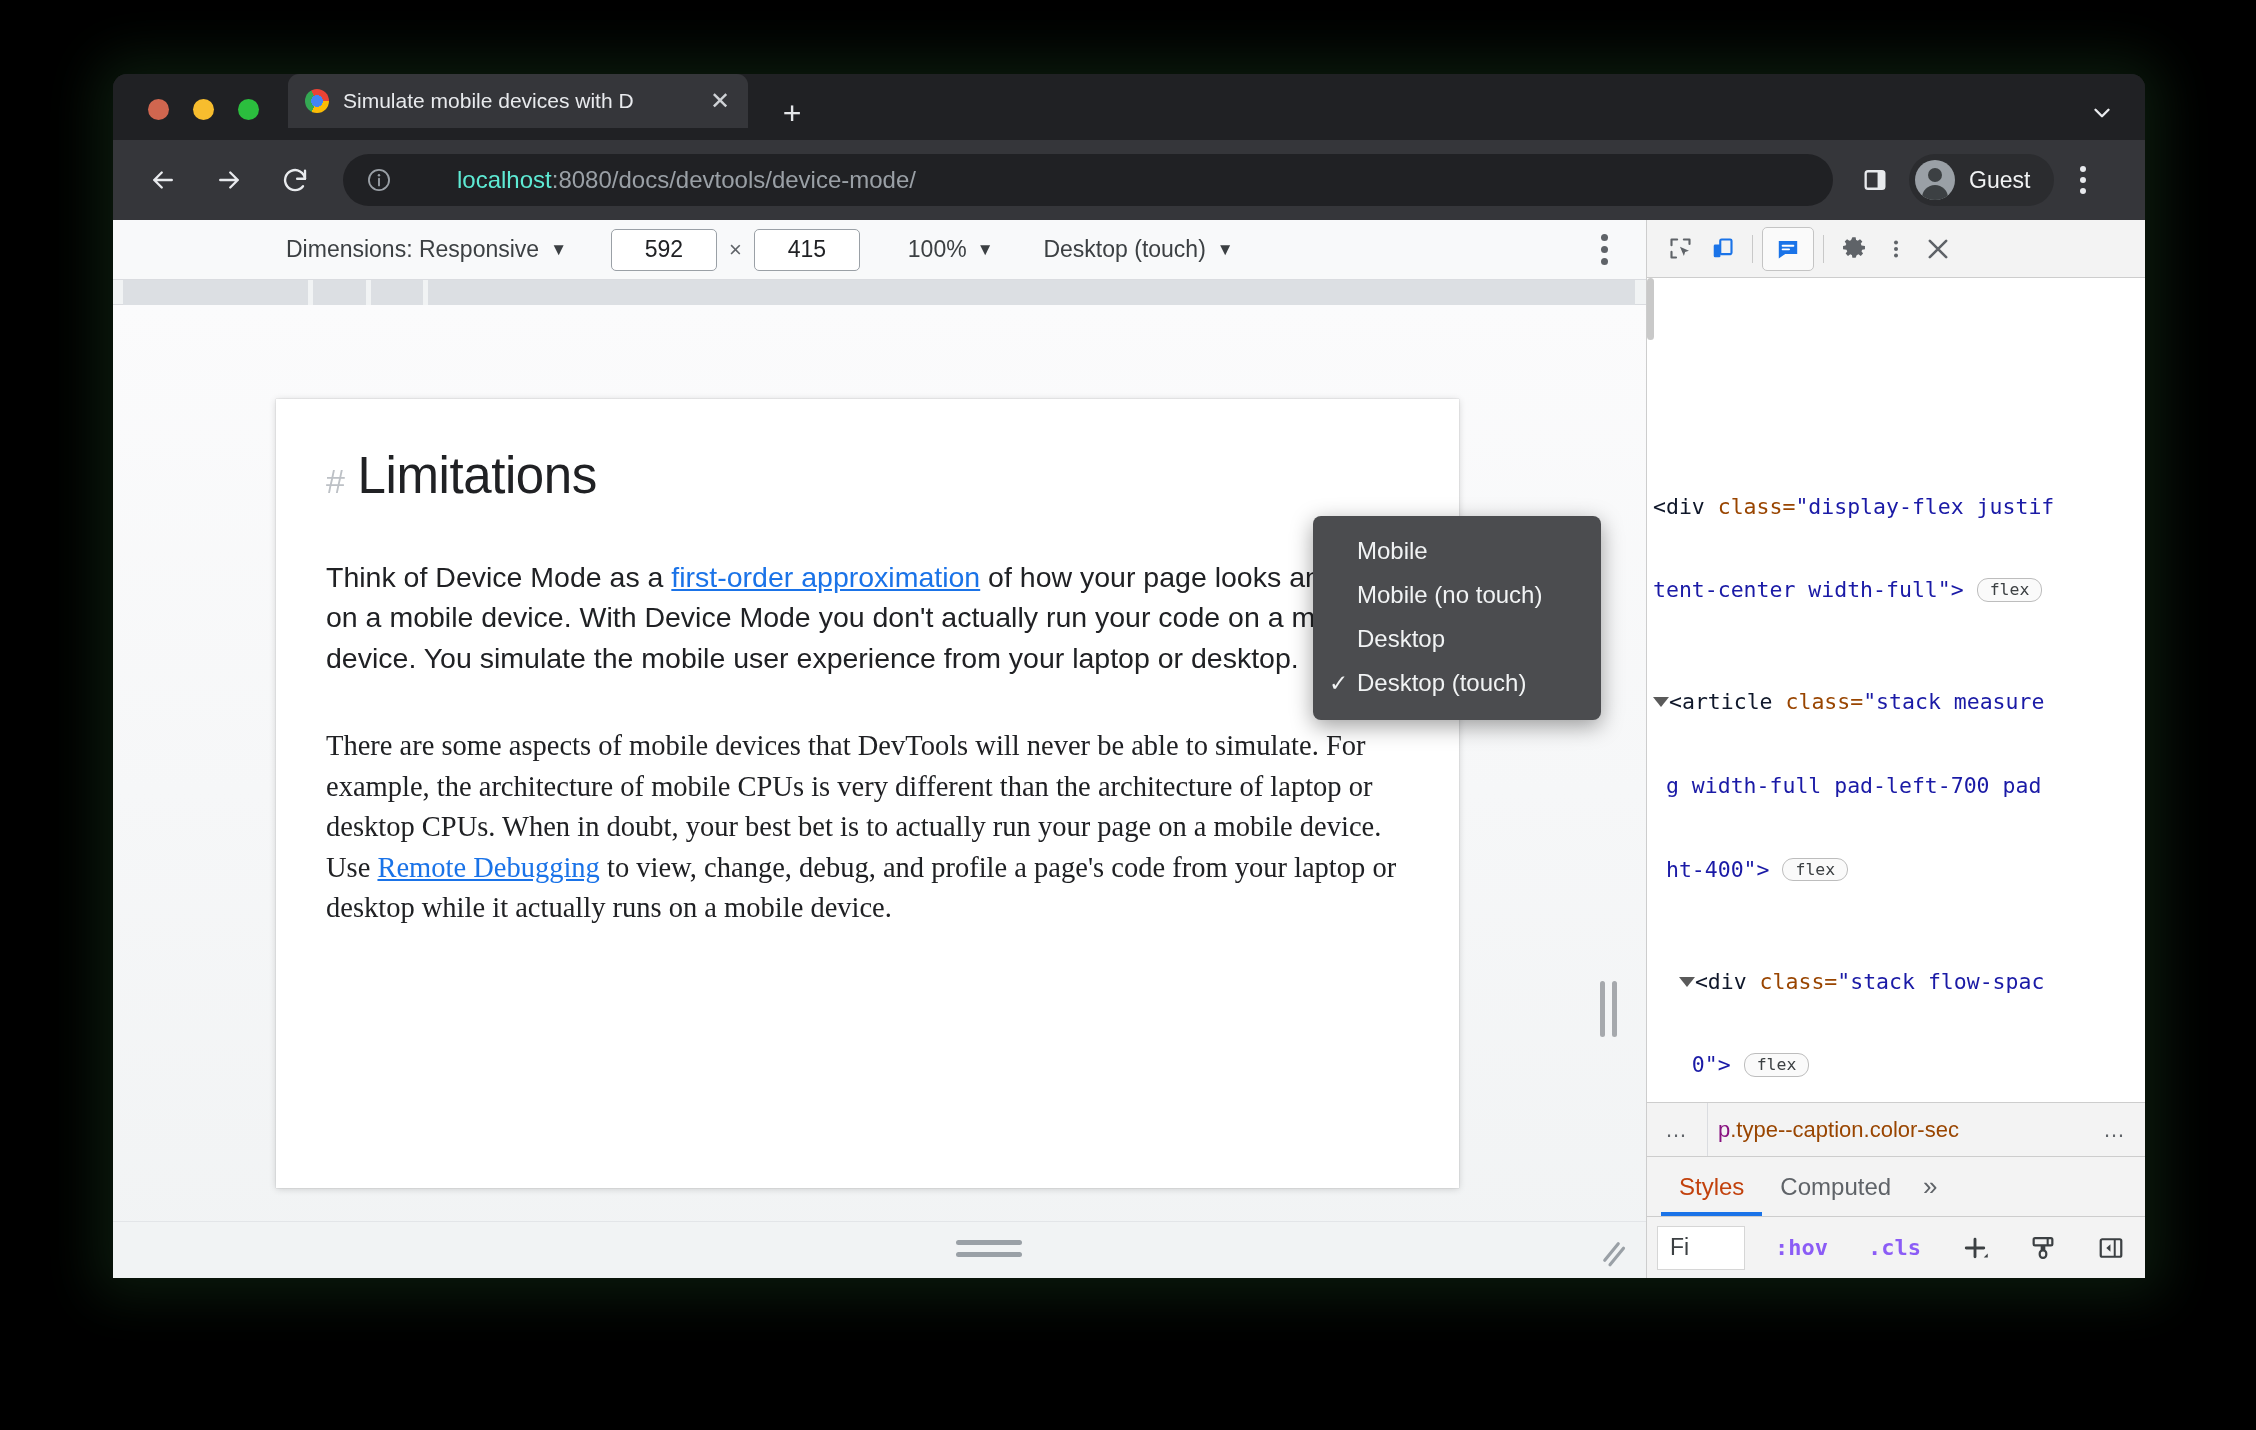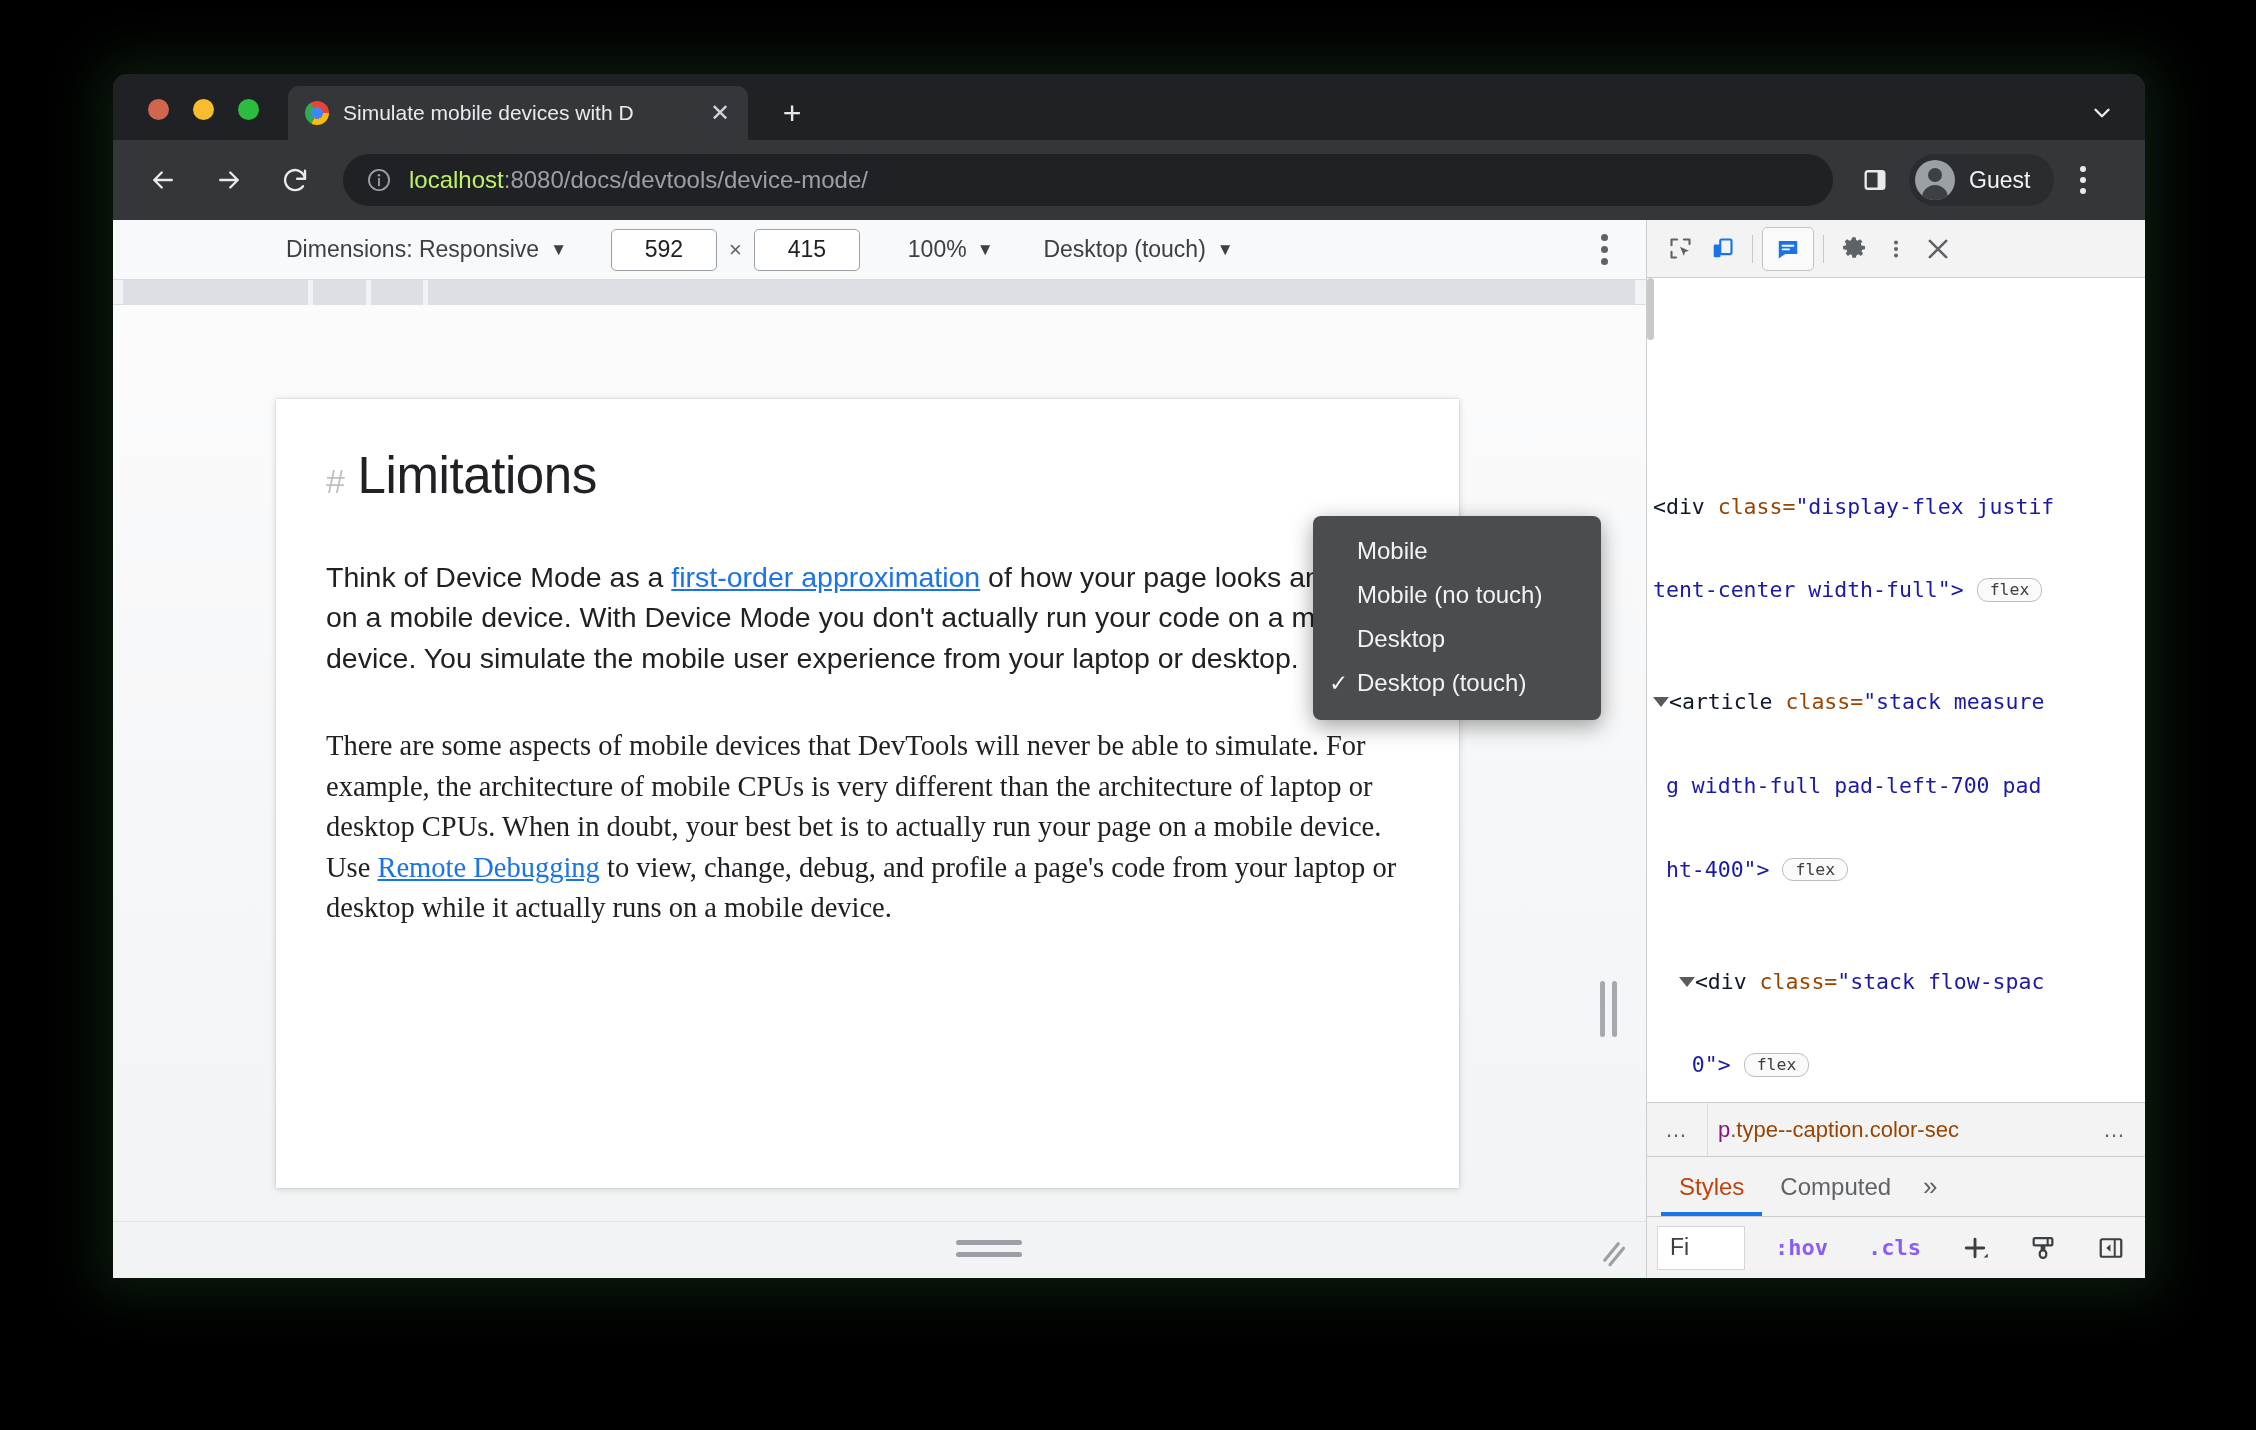--- a/index.html
+++ b/index.html
@@ -30,21 +30,21 @@
   .traffic {
     position: absolute; top: 25px;
     width: 21px; height: 21px; border-radius: 50%;
   }
   .traffic.red    { left: 35px;  background: #d0664f; }
   .traffic.yellow { left: 80px;  background: #f7bd2e; }
   .traffic.green  { left: 125px; background: #2bbe3e; }
 
   #tab {
     position: absolute;
-    left: 175px; top: 12px;
+    left: 175px; top: 0;
     width: 460px; height: 54px;
     background: #35363a;
     border-radius: 11px 11px 0 0;
     display: flex; align-items: center;
     padding: 0 14px 0 17px;
     justify-content: flex-end;
   }
   #tab-favicon {
     width: 24px; height: 24px; border-radius: 50%;
     flex: 0 0 24px;
@@ -105,21 +105,21 @@
     padding: 0 22px;
     max-width: 1490px;
   }
   #omnibox-info {
     flex: 0 0 28px; width: 28px; height: 28px;
     margin-right: 16px;
     display: flex; align-items: center; justify-content: center;
     color: #9aa0a6;
   }
   #url { font-size: 24px; color: #9aa0a6; white-space: nowrap; }
-  #url .host { color: #bef264; }
+  #url .host { color: #5eead4; margin-left: 48px; }
   #sidepanel-icon {
     flex: 0 0 auto; width: 40px; height: 40px; margin-right: 14px;
     display: flex; align-items: center; justify-content: center;
   }
   #profile-chip {
     flex: 0 0 auto;
     height: 52px; border-radius: 26px;
     background: #2b2c2f;
     display: flex; align-items: center;
     padding: 0 24px 0 6px;

